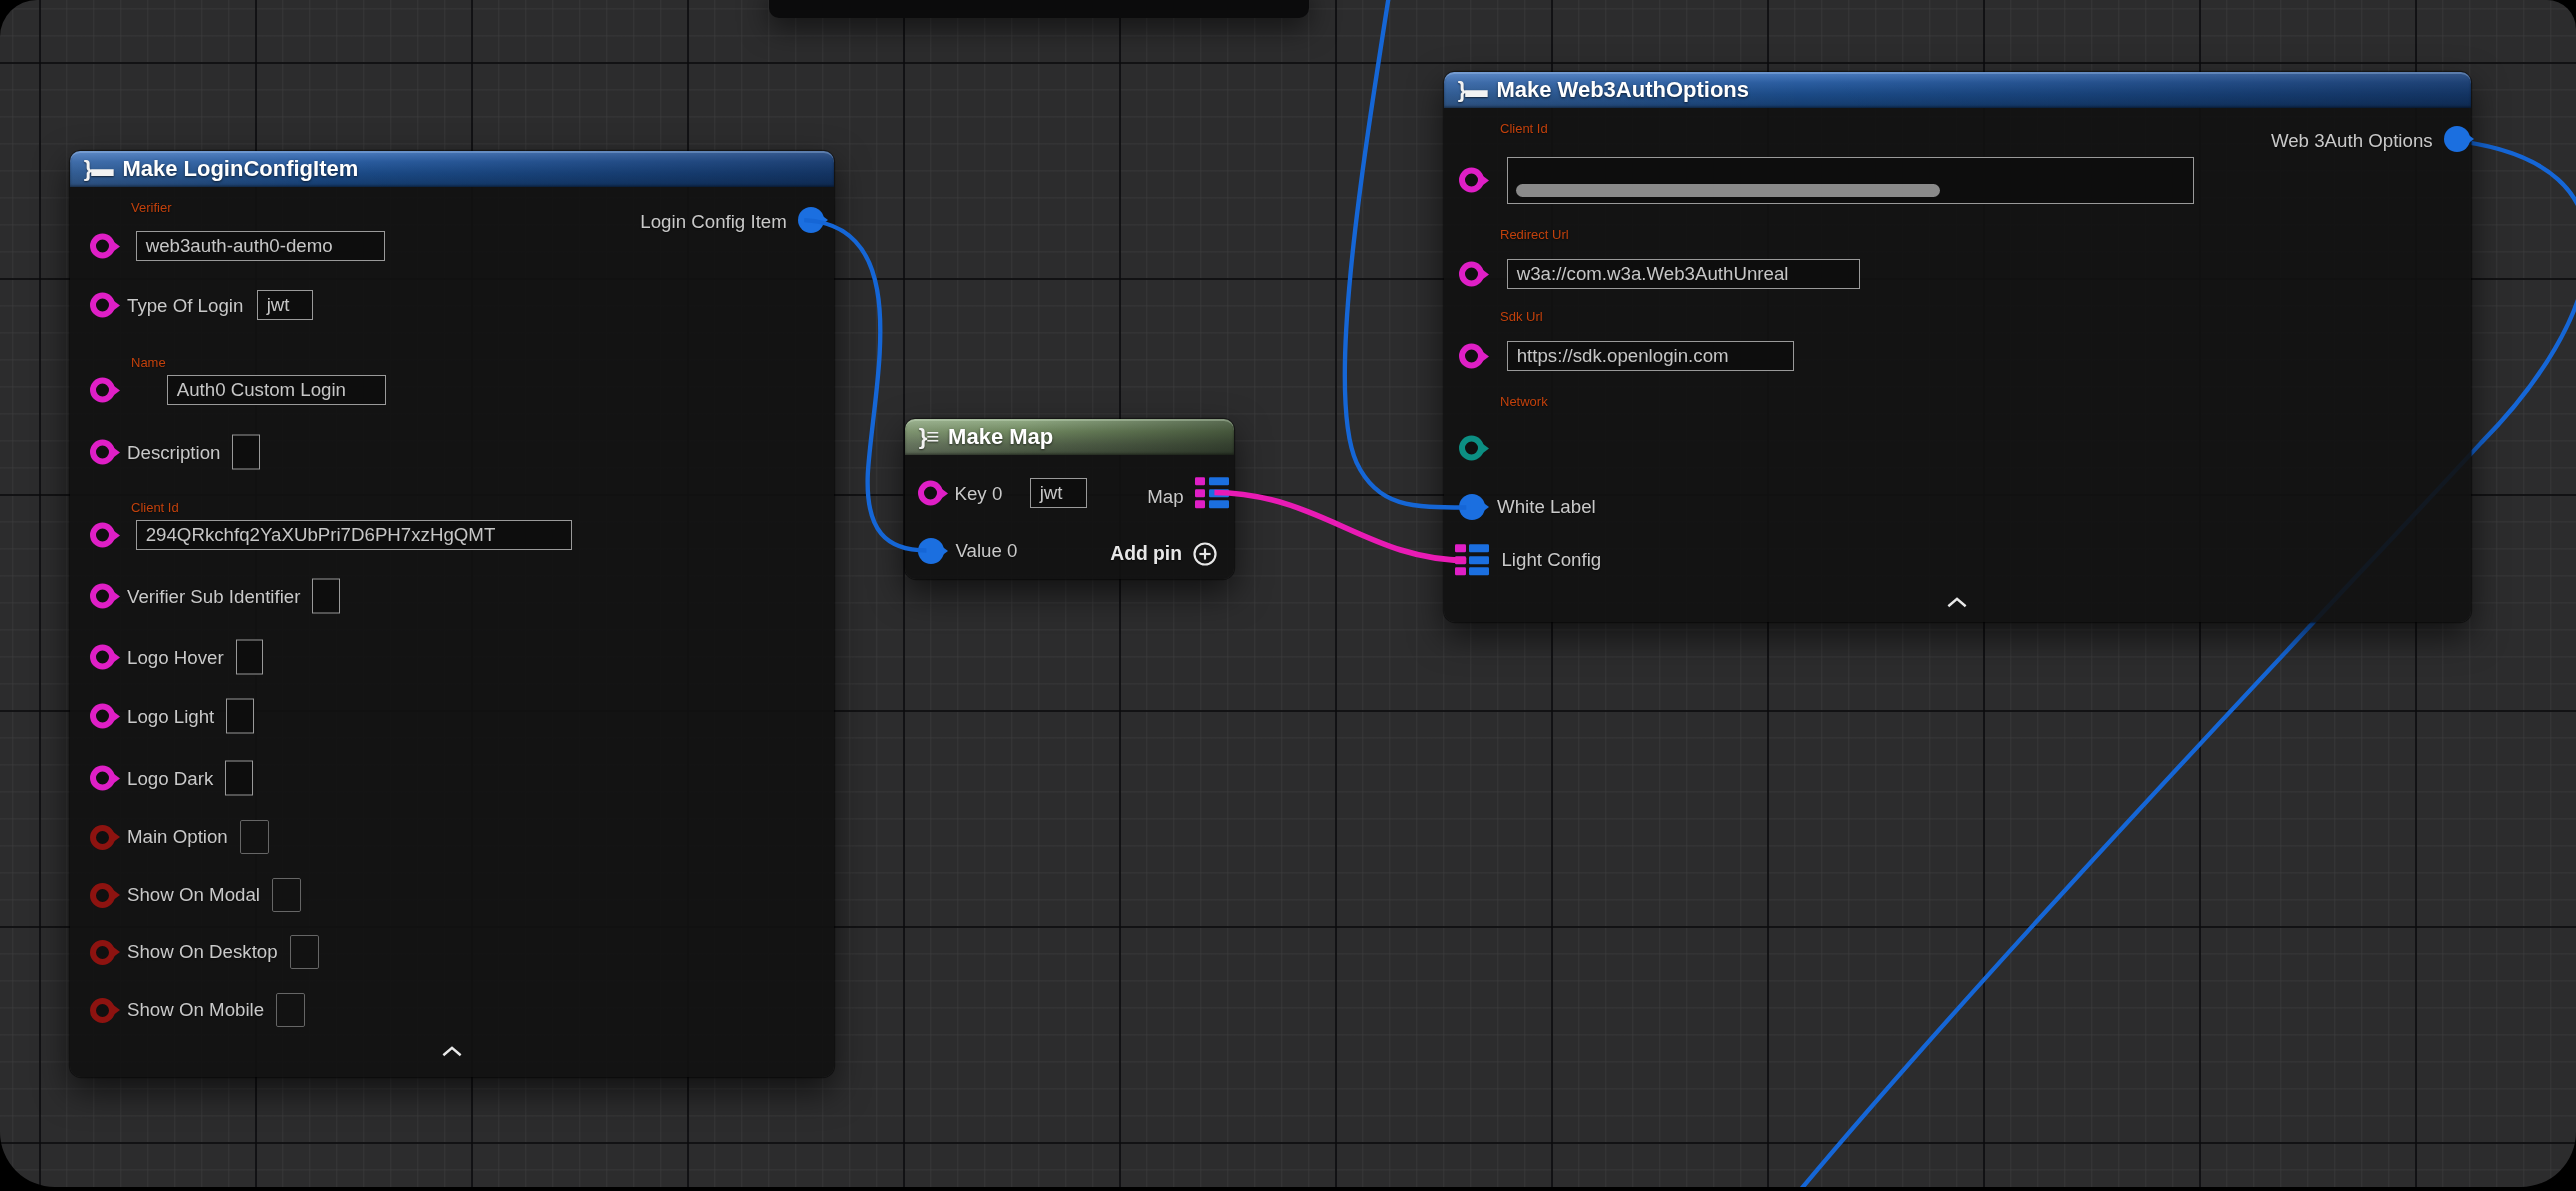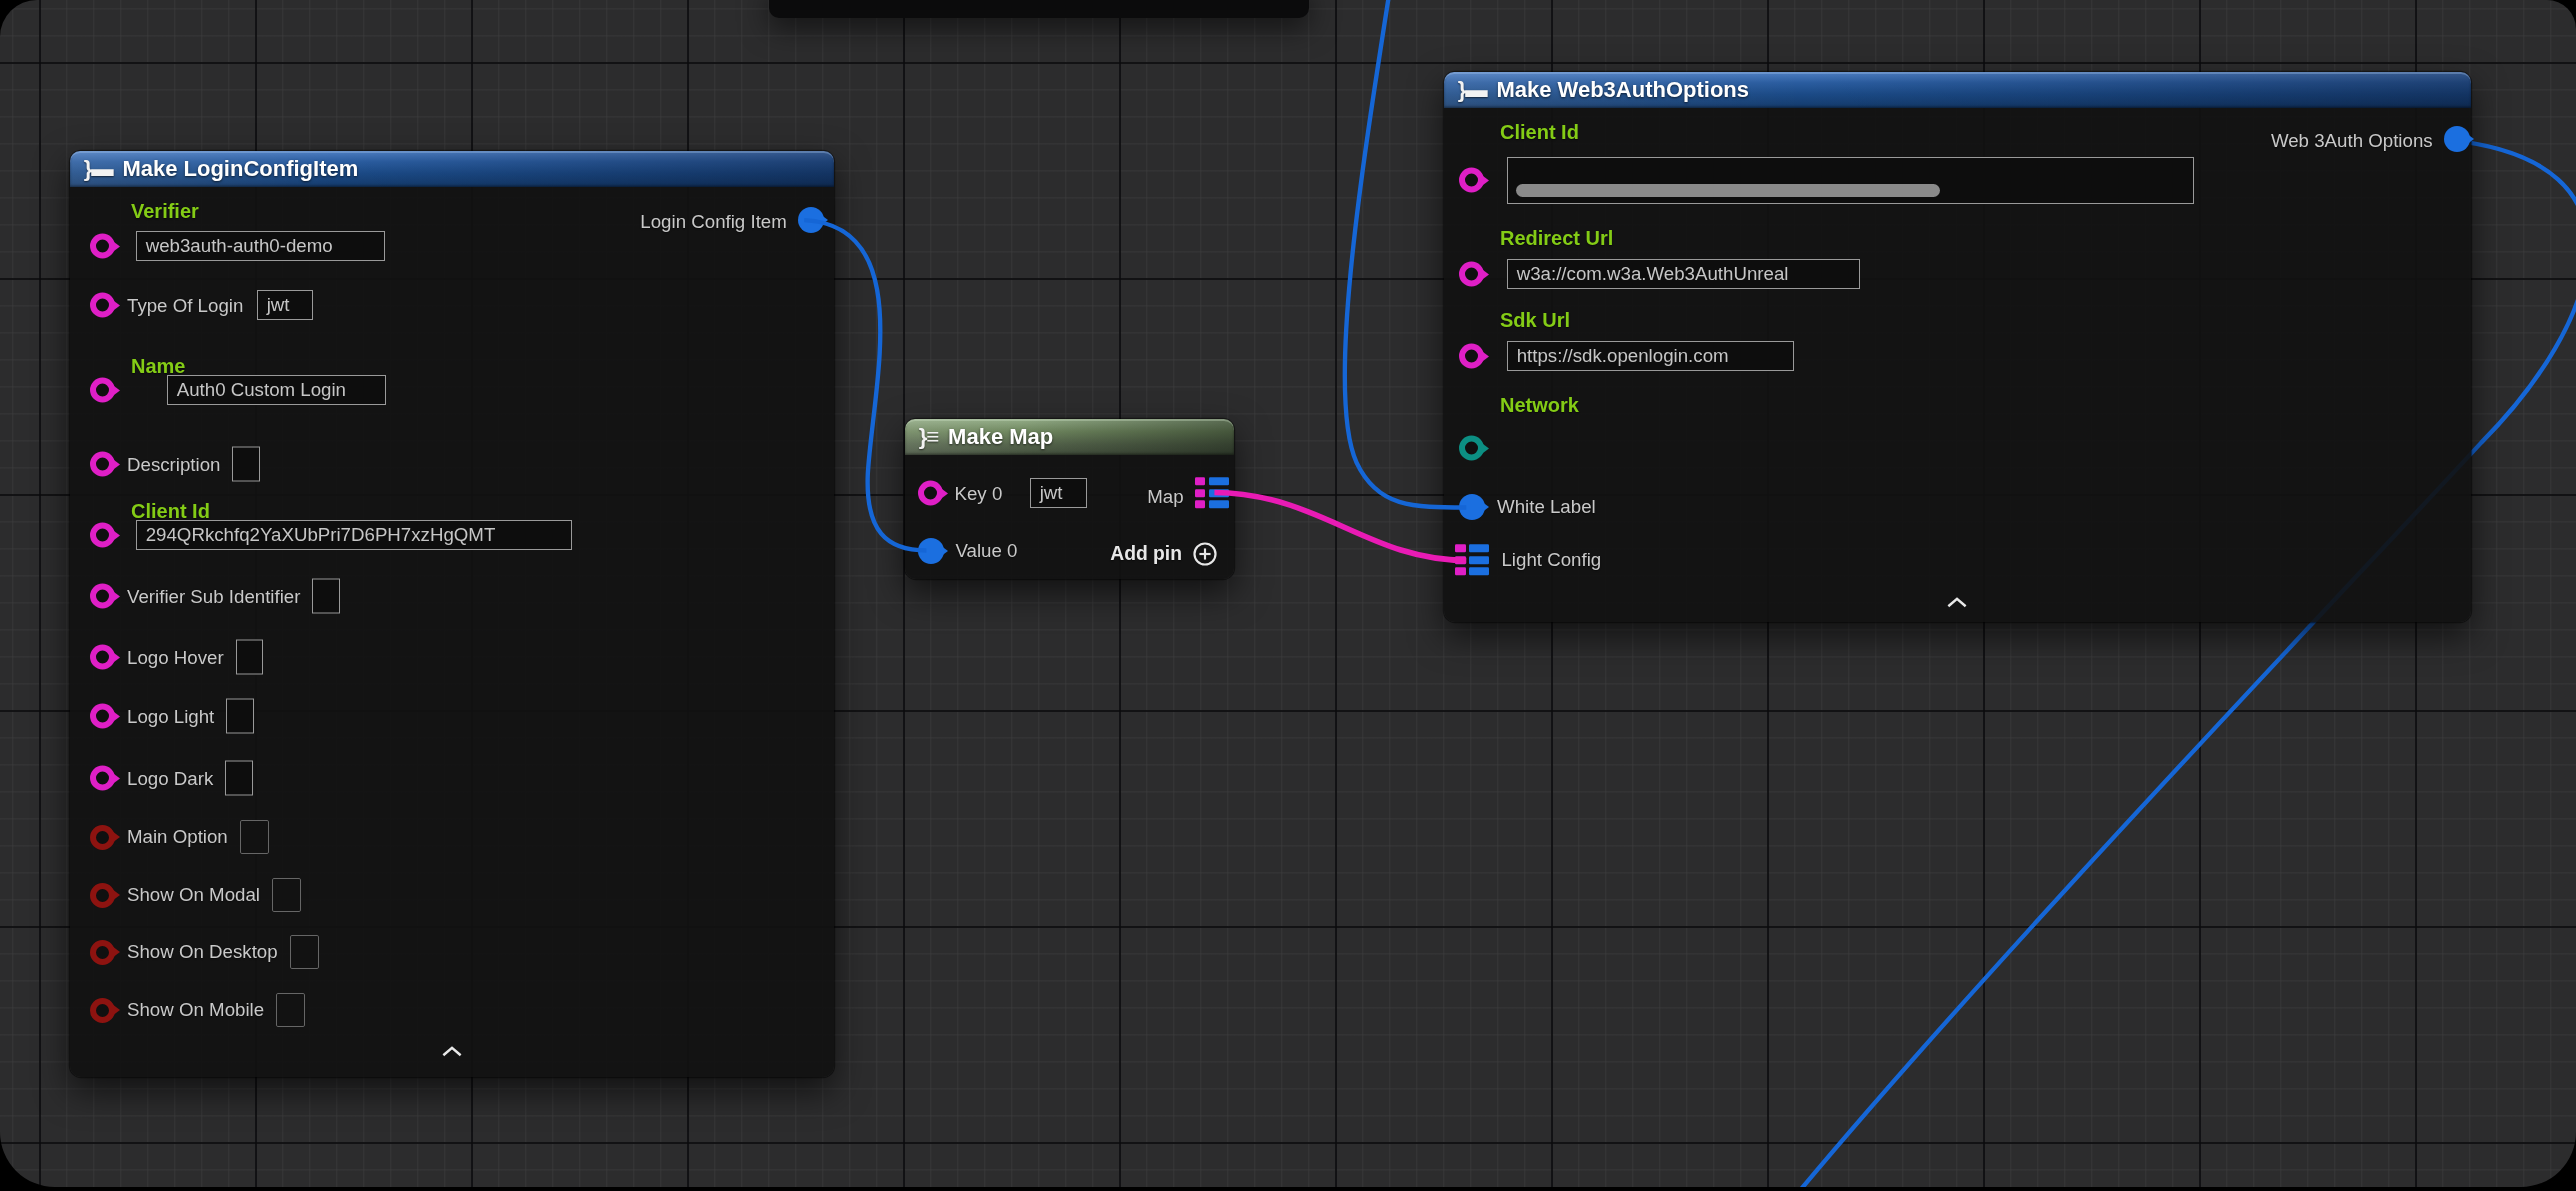--- a/index.html
+++ b/index.html
@@ -34,22 +34,22 @@
       linear-gradient(180deg,#94ad88 0%,#6f875f 35%,#55654c 70%,#45523f 100%);
       box-shadow:inset 0 1.9px 0 rgba(210,230,200,.35), inset 0 -1.2px 2.5px rgba(0,0,0,.45);}
   .node-title{color:#fff;font-size:22px;font-weight:700;text-shadow:0 1.2px 2.5px rgba(0,0,0,.65);
     white-space:nowrap;}
   .hdr-icon{color:#f2f2f2;font-size:22.4px;font-weight:700;letter-spacing:-1.2px;
     text-shadow:0 1.2px 1.9px rgba(0,0,0,.6);line-height:1;}
   
   .row{position:absolute;display:flex;align-items:center;gap:12px;transform:translateY(-50%);}
   .row-out{position:absolute;display:flex;align-items:flex-end;gap:11.2px;transform:translateY(-50%);}
   .plabel{color:#c9c9c9;font-size:18.7px;white-space:nowrap;text-shadow:0 0.6px 1.2px rgba(0,0,0,.5);}
-  .flabel{position:absolute;color:#84cc16;font-size:20px;white-space:nowrap;
-    text-shadow:0 0.6px 1.2px rgba(0,0,0,.5);font-weight:bold;}
+  .flabel{position:absolute;color:#c2410c;font-size:13px;white-space:nowrap;
+    text-shadow:0 0.6px 1.2px rgba(0,0,0,.5);}
   .uein{position:absolute;box-sizing:border-box;background:#0d0d0d;border:1.9px solid #9a9a9a;
     color:#c6c6c6;font-size:18.7px;display:flex;align-items:center;padding:0 8.7px;
     white-space:nowrap;overflow:hidden;}
   .smallbox{box-sizing:border-box;width:27.4px;height:35px;background:#0d0d0d;border:1.9px solid #999;}
   .ueck{box-sizing:border-box;width:29px;height:34px;background:#121212;border:1.9px solid #666;
     border-radius:1.9px;}
   
   .pin{box-sizing:border-box;width:25px;height:25px;border-radius:50%;
     border:6.2px solid var(--pc);background:#101010;position:relative;flex:none;}
   .pin::after{content:"";position:absolute;left:16px;top:50%;transform:translateY(-50%);
@@ -112,21 +112,21 @@
         <span class="plabel">Type Of Login</span>
       </div>
       <div class="uein" style="left:187px;top:139px;width:56px;height:30px;">jwt</div>
 
       <span class="flabel" style="left:61px;top:204px;">Name</span>
       <div class="row" style="left:20px;top:239px;">
         <span class="pin pin-pink"></span>
       </div>
       <div class="uein" style="left:66px;top:224px;width:219px;height:30px;margin-left:31px;">Auth0 Custom Login</div>
 
-      <div class="row" style="left:20px;top:313px;text-align:right;">
+      <div class="row" style="left:20px;top:301px;text-align:right;">
         <span class="pin pin-pink"></span>
         <span class="plabel">Description</span>
         <span class="smallbox"></span>
       </div>
 
       <span class="flabel" style="left:61px;top:349px;">Client Id</span>
       <div class="row" style="left:20px;top:384px;">
         <span class="pin pin-pink"></span>
       </div>
       <div class="uein" style="left:66px;top:369px;width:436px;height:30px;">294QRkchfq2YaXUbPri7D6PH7xzHgQMT</div>

